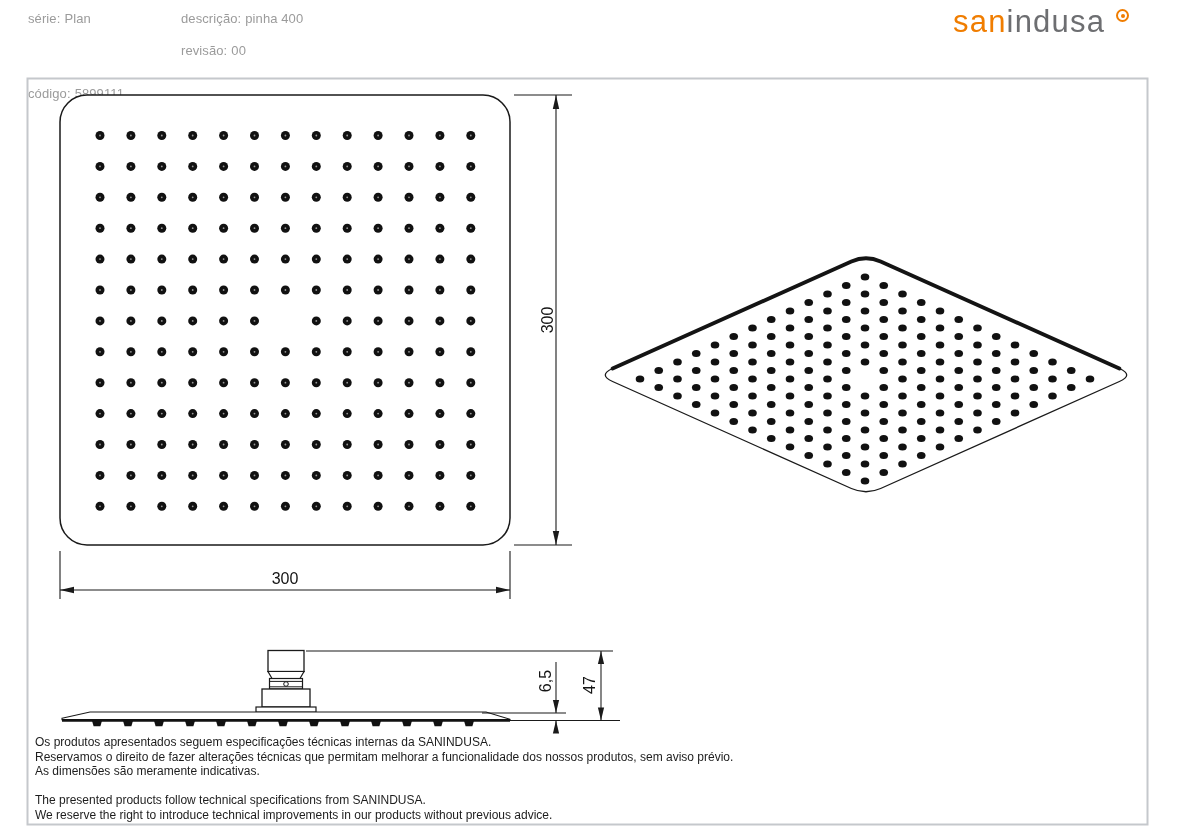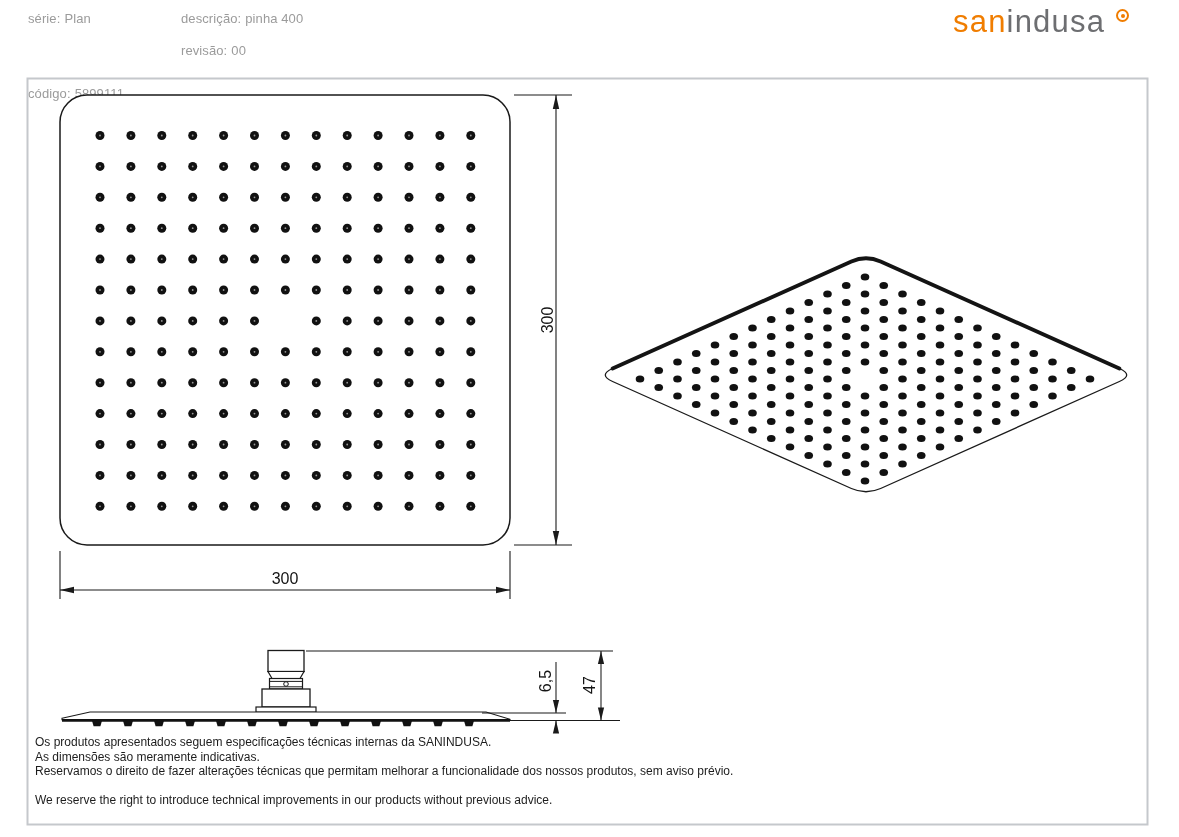--- a/index.html
+++ b/index.html
@@ -633,18 +633,19 @@
     <line x1="306" y1="651" x2="613" y2="651"></line>
     <line x1="601" y1="651" x2="601" y2="720.4"></line>
     <path d="M601,651 L597.9,664 L604.1,664 Z" fill="#1a1a1a" stroke="none"></path>
     <path d="M601,720.4 L597.9,707.4 L604.1,707.4 Z" fill="#1a1a1a" stroke="none"></path>
     <text class="dim" x="590" y="685" text-anchor="middle" transform="rotate(-90 590 685)" dy="5" stroke="none">47</text>
   </g>
 </svg>
 
 <div class="notes" id="notes-pt">
   <div>Os produtos apresentados seguem especificações técnicas internas da SANINDUSA.</div>
+  <div>Reservamos o direito de fazer alterações técnicas que permitam melhorar a funcionalidade dos nossos produtos, sem aviso prévio.</div>
   <div>As dimensões são meramente indicativas.</div>
-  <div>Reservamos o direito de fazer alterações técnicas que permitam melhorar a funcionalidade dos nossos produtos, sem aviso prévio.</div>
 </div>
 <div class="notes" id="notes-en">
+  <div>The presented products follow technical specifications from SANINDUSA.</div>
   <div>We reserve the right to introduce technical improvements in our products without previous advice.</div>
 </div>
 
 </body></html>

